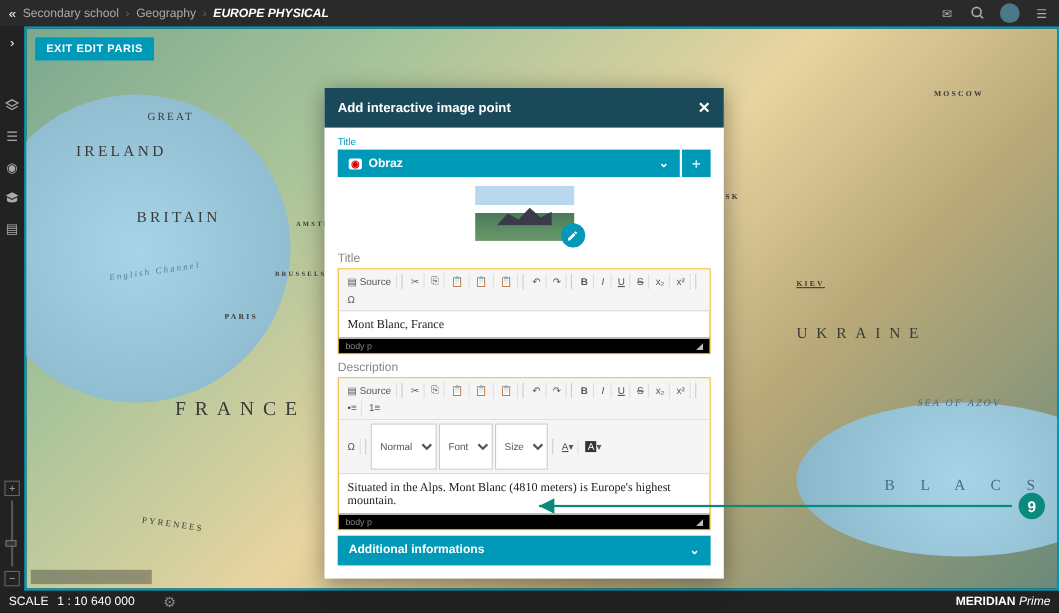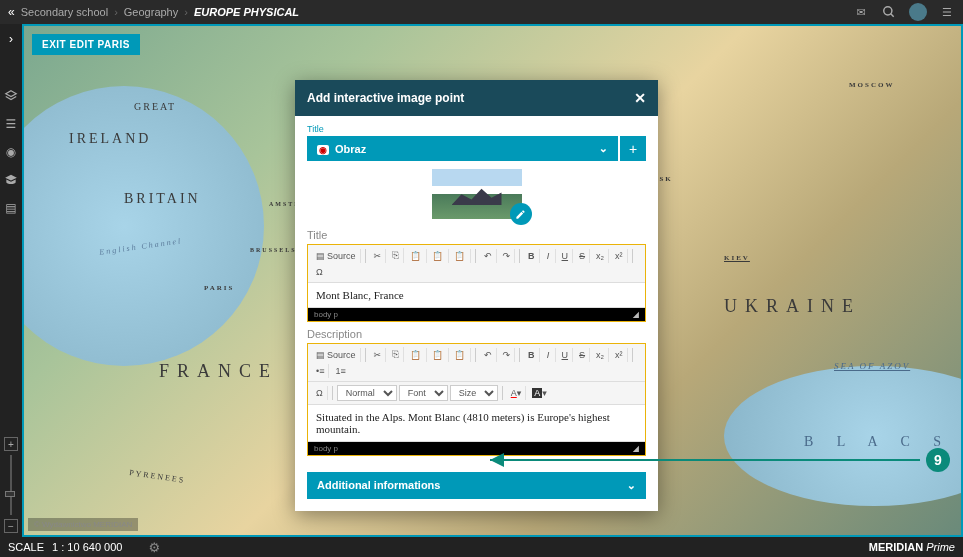--- a/index.html
+++ b/index.html
@@ -51,26 +51,26 @@
   .thumb { width: 90px; height: 50px; background: linear-gradient(to bottom, #b8d8f0 0%, #b8d8f0 35%, #fff 35%, #fff 50%, #4a7a5a 50%, #6a9a6a 100%); position: relative; }
   .thumb::before { content: ''; position: absolute; top: 18px; left: 20px; width: 50px; height: 18px; background: #3a3a4a; clip-path: polygon(0 100%, 20% 40%, 40% 70%, 60% 10%, 80% 60%, 100% 30%, 100% 100%); }
   .thumb-edit { position: absolute; bottom: -6px; right: calc(50% - 55px); width: 22px; height: 22px; border-radius: 50%; background: #0099b8; color: #fff; display: flex; align-items: center; justify-content: center; font-size: 11px; cursor: pointer; }
   
   .section-label { color: #888; font-size: 11px; margin: 6px 0 3px; }
   .editor { border: 1px solid #eab308; }
   .toolbar { background: #f5f5f5; border-bottom: 1px solid #ddd; padding: 3px 4px; display: flex; flex-wrap: wrap; gap: 2px; align-items: center; }
   .tb-btn { padding: 2px 4px; font-size: 9px; color: #555; cursor: pointer; border-right: 1px solid #e0e0e0; min-width: 14px; text-align: center; }
   .tb-btn:last-child { border-right: none; }
   .tb-sep { width: 1px; height: 14px; background: #ccc; margin: 0 2px; }
-  .tb-select { font-size: 9px; padding: 1px 4px; border: 1px solid #ccc; background: #fff; color: #555; }
+  .tb-select { font-size: 9px; padding: 14px 4px; border: 1px solid #ccc; background: #fff; color: #555; }
   .editor-content { padding: 6px 8px; font-size: 11px; color: #222; min-height: 20px; font-family: Georgia, serif; }
   .editor-footer { background: #000000; border-top: 1px solid #ddd; padding: 2px 6px; font-size: 8px; color: #888; display: flex; justify-content: space-between; }
   .resize-grip { cursor: nwse-resize; color: #bbb; }
   
-  .accordion { background: #0099b8; color: #fff; padding: 7px 10px; font-size: 11px; font-weight: bold; display: flex; justify-content: space-between; cursor: pointer; margin-top: 16px; }
+  .accordion { background: #0099b8; color: #fff; padding: 7px 10px; font-size: 11px; font-weight: bold; display: flex; justify-content: space-between; cursor: pointer; margin-top: 5px; }
   .add-btn { display: block; margin: 12px auto 4px; background: #0099b8; color: #fff; border: none; padding: 5px 40px; font-size: 10px; font-weight: bold; cursor: pointer; letter-spacing: 0.5px; }
   
   .callout { position: absolute; top: 448px; left: 490px; width: 460px; height: 24px; }
   .callout-line { position: absolute; top: 11px; left: 0; right: 30px; height: 2px; background: #0a8a7a; }
   .callout-arrow { position: absolute; top: 5px; left: 0; width: 0; height: 0; border-top: 7px solid transparent; border-bottom: 7px solid transparent; border-right: 14px solid #0a8a7a; }
   .callout-num { position: absolute; right: 0; top: 0; width: 24px; height: 24px; border-radius: 50%; background: #0a8a7a; color: #fff; display: flex; align-items: center; justify-content: center; font-weight: bold; font-size: 14px; }
   
   .copyright { position: absolute; bottom: 4px; left: 4px; font-size: 8px; color: #888; background: rgba(0,0,0,0.3); padding: 2px 6px; }
 </style>
 </head>
@@ -120,23 +120,23 @@
 
   <div class="viewport">
     <button class="exit-btn">EXIT EDIT PARIS</button>
     <div class="map-overlay">
       <div class="map-sea" style="top:60px;left:-40px;width:280px;height:280px;"></div>
       <div class="map-sea" style="top:340px;left:700px;width:300px;height:140px;"></div>
       <span class="map-label" style="top:105px;left:45px;letter-spacing:3px;">IRELAND</span>
       <span class="map-label" style="top:75px;left:110px;font-size:10px;">GREAT</span>
       <span class="map-label" style="top:165px;left:100px;letter-spacing:3px;">BRITAIN</span>
       <span class="map-label" style="top:335px;left:135px;font-size:18px;letter-spacing:8px;">FRANCE</span>
-      <span class="map-label" style="top:270px;left:700px;font-size:18px;letter-spacing:8px;">UKRAINE</span>
+      <span class="map-label" style="top:270px;left:700px;font-size:14px;letter-spacing:8px;">UKRAINE</span>
       <span class="map-label" style="top:408px;left:780px;font-size:14px;letter-spacing:10px;color:#4a6a8a;">B L A C   S</span>
-      <span class="map-label" style="top:335px;left:810px;font-size:9px;color:#4a6a8a;font-style:italic;text-decoration:underline;">SEA OF AZOV</span>
+      <span class="map-label" style="top:335px;left:810px;font-size:9px;color:#4a6a8a;font-style:italic;">SEA OF AZOV</span>
       <span class="map-label" style="top:216px;left:75px;font-size:8px;font-style:italic;color:#5a7a9a;transform:rotate(-8deg);">English Channel</span>
       <span class="map-label" style="top:446px;left:105px;font-size:8px;letter-spacing:2px;transform:rotate(8deg);">PYRENEES</span>
       <span class="map-label" style="top:258px;left:180px;font-size:7px;font-weight:bold;">PARIS</span>
       <span class="map-label" style="top:221px;left:226px;font-size:6px;font-weight:bold;">BRUSSELS</span>
       <span class="map-label" style="top:175px;left:245px;font-size:6px;font-weight:bold;">AMSTERDAM</span>
       <span class="map-label" style="top:149px;left:615px;font-size:7px;font-weight:bold;">MINSK</span>
       <span class="map-label" style="top:228px;left:700px;font-size:7px;font-weight:bold;text-decoration:underline;">KIEV</span>
       <span class="map-label" style="top:55px;left:825px;font-size:7px;font-weight:bold;">MOSCOW</span>
     </div>
     <div class="copyright">© Wydawnictwo MERIDIAN</div>

